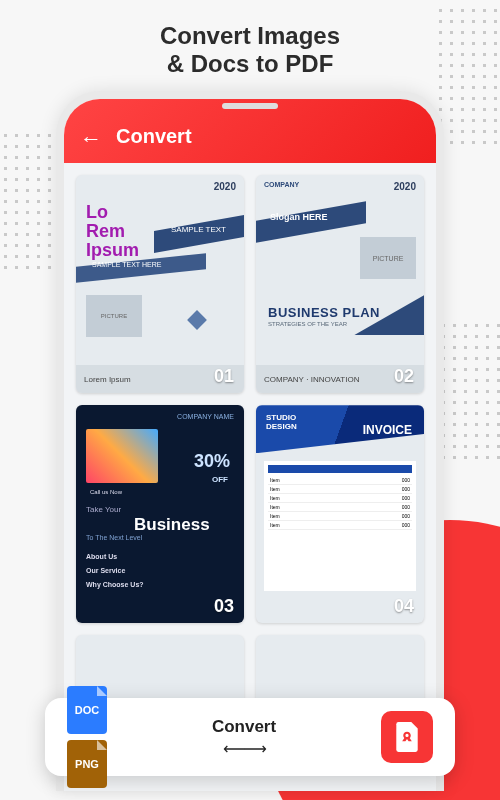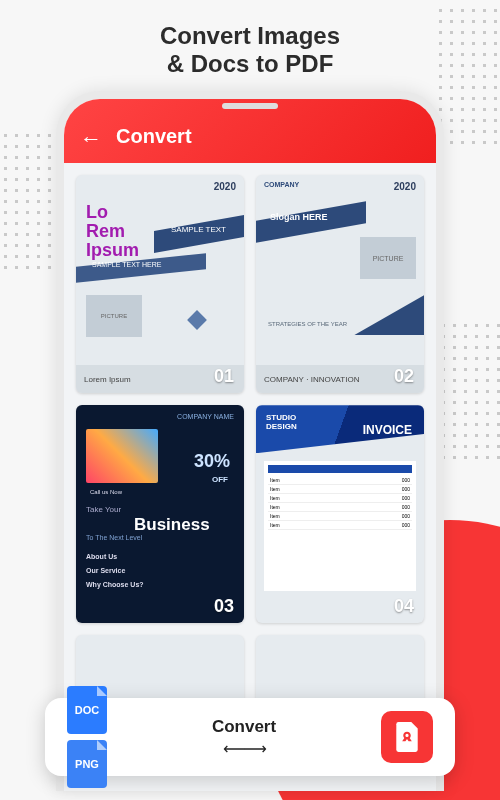--- a/index.html
+++ b/index.html
@@ -209,21 +209,21 @@
 }
 .file-icon::before {
   content: '';
   position: absolute;
   top: 0; right: 0;
   width: 10px; height: 10px;
   background: rgba(255,255,255,0.6);
   clip-path: polygon(0 0, 100% 100%, 0 100%);
 }
 .doc-ico { background: #2b7cff; }
-.png-ico { background: #3b82f6; }
+.png-ico { background: #a16207; }
 .convert-mid { display: flex; flex-direction: column; align-items: center; gap: 2px; }
 .convert-label { font-size: 17px; font-weight: 700; color: #222; }
 .arrow-line { font-size: 16px; color: #222; letter-spacing: -2px; }
 .pdf-btn {
   width: 52px;
   height: 52px;
   background: #f73535;
   border-radius: 10px;
   display: flex;
   align-items: center;
@@ -280,20 +280,21 @@
 
       <div class="doc-card">
         <span class="c2-logo">COMPANY</span>
         <span class="c2-year">2020</span>
         <div class="c2-band"></div>
         <span class="c2-band-txt">Slogan HERE</span>
         <div class="c2-pic">
           <span>PICTURE</span>
         </div>
         <div class="c2-tri"></div>
+        <span class="c2-title">BUSINESS PLAN</span>
         <span class="c2-sub">STRATEGIES OF THE YEAR</span>
         <div class="card-footer">
           <span>COMPANY · INNOVATION</span>
         </div>
         <span class="card-num">02</span>
       </div>
 
       <div class="doc-card c3">
         <span class="c3-logo">COMPANY NAME</span>
         <div class="c3-img"></div>

